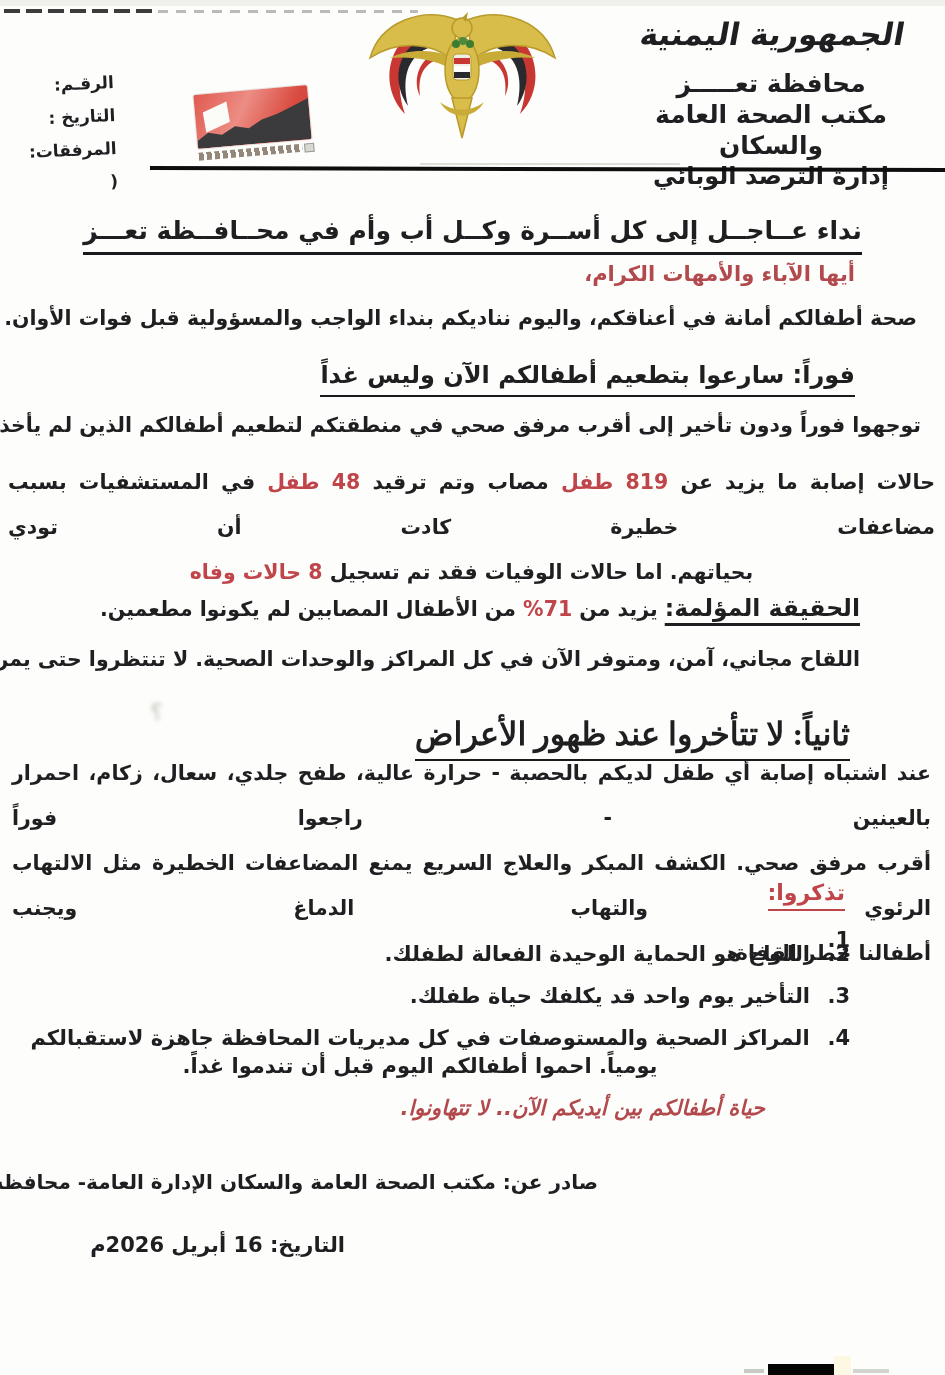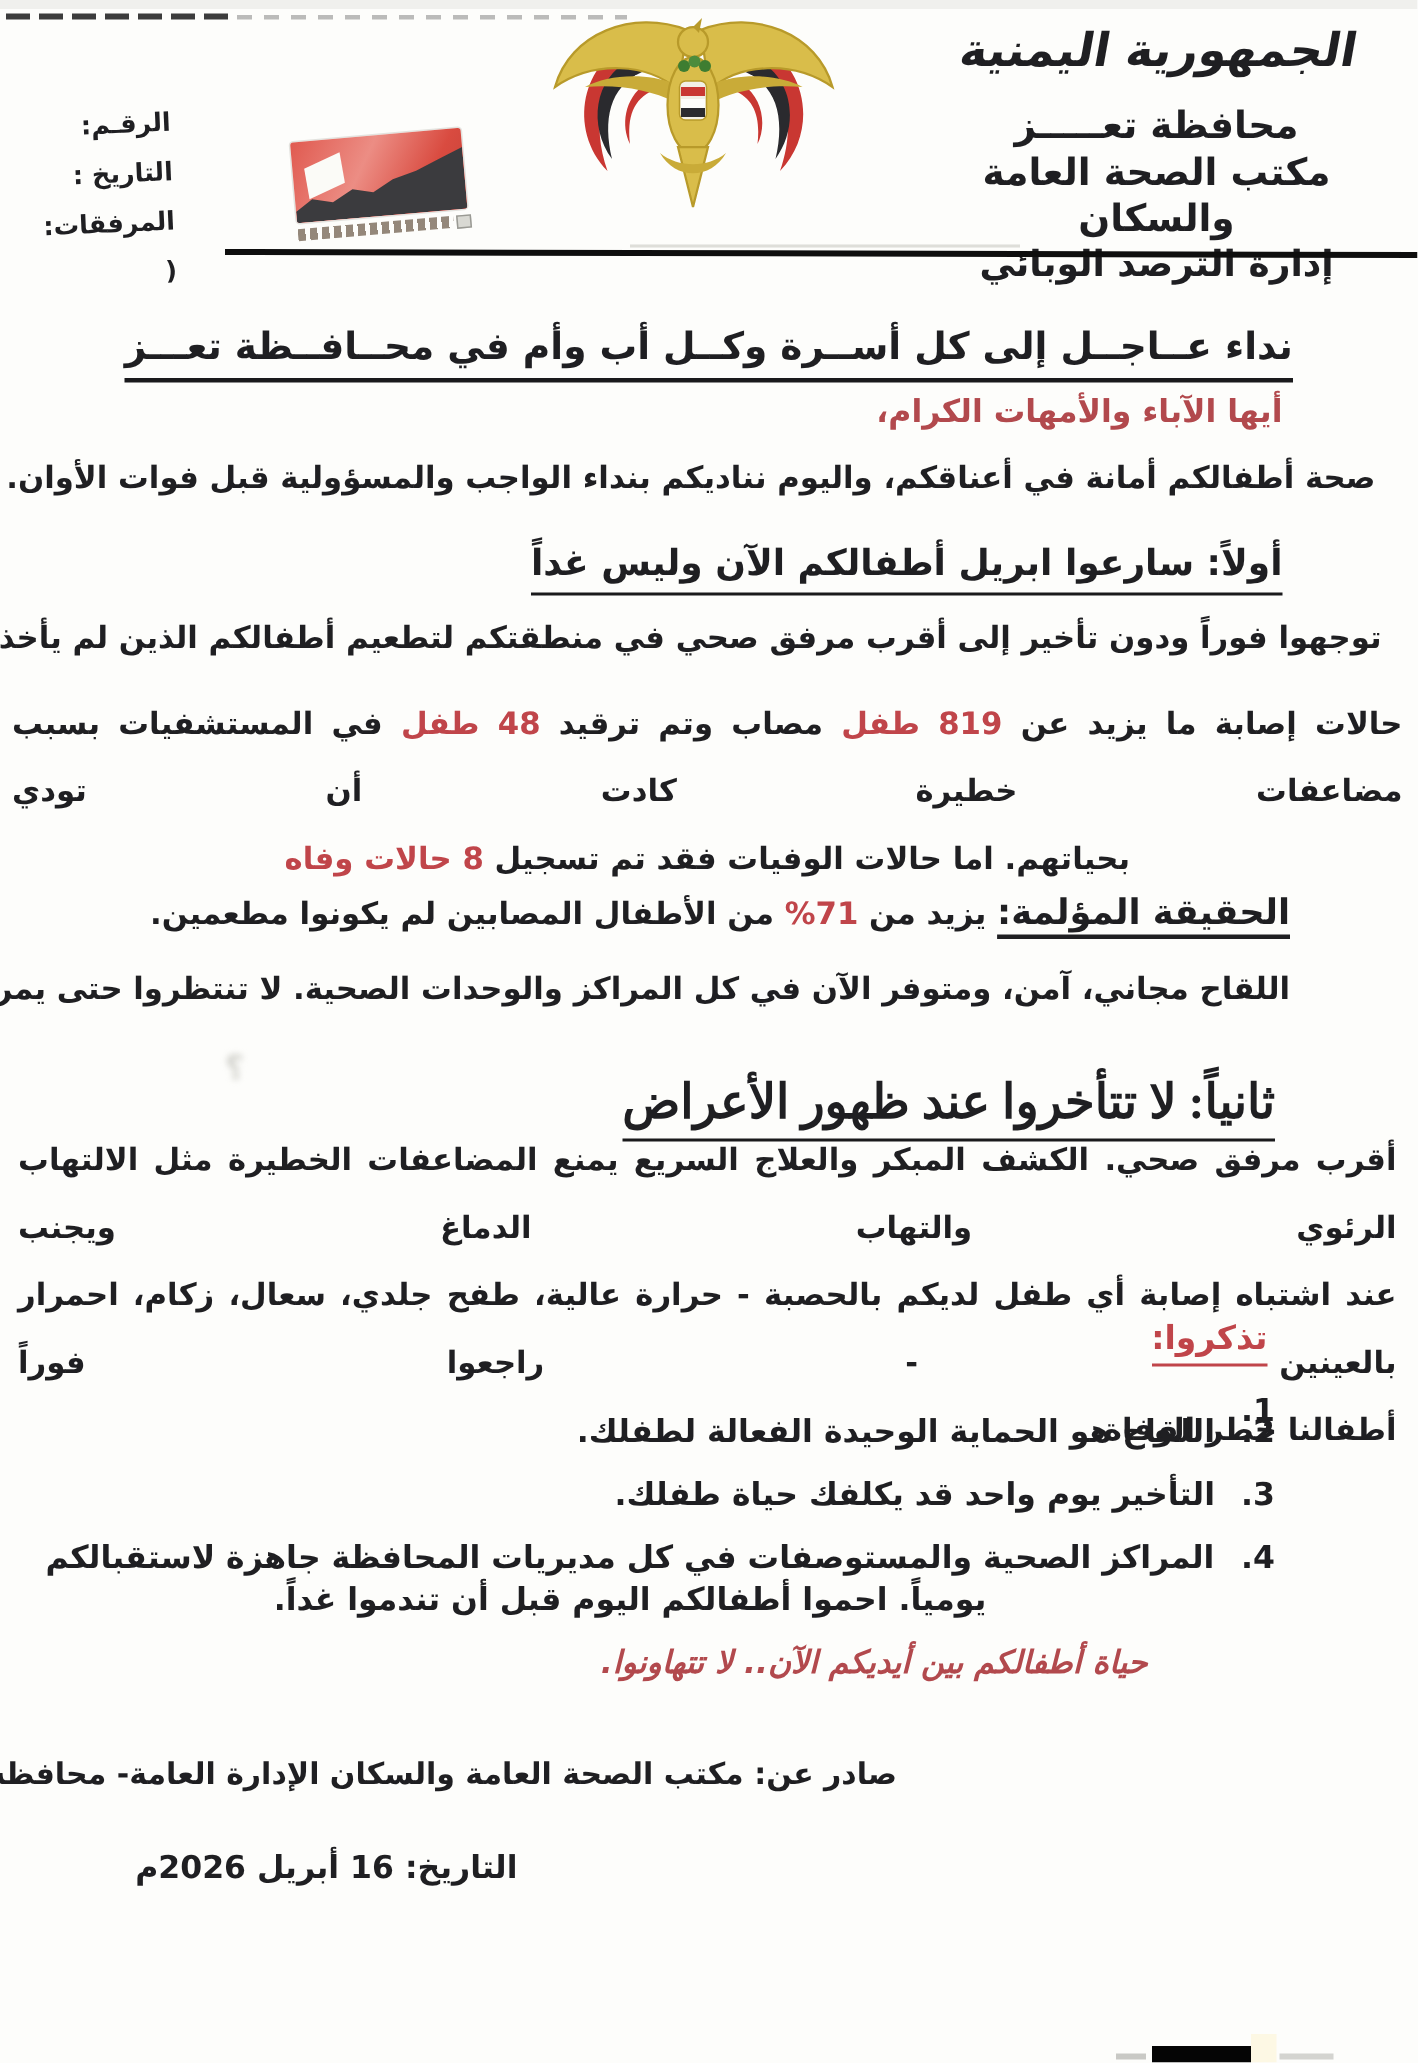--- a/index.html
+++ b/index.html
@@ -167,40 +167,40 @@
 
 <div class="abs t-title">
   <span>نداء عــاجــل إلى كل أســرة وكــل أب وأم في محــافــظة تعـــز</span>
 </div>
 
 <div class="abs salutation">أيها الآباء والأمهات الكرام،</div>
 
 <div class="abs intro">صحة أطفالكم أمانة في أعناقكم، واليوم نناديكم بنداء الواجب والمسؤولية قبل فوات الأوان.</div>
 
 <div class="abs s1-head">
-  <span class="h-underline">أولاً: سارعوا ابريل أطفالكم الآن وليس غداً</span>
+  <span class="h-underline">فوراً: سارعوا بتطعيم أطفالكم الآن وليس غداً</span>
 </div>
 <div class="abs s1-body">توجهوا فوراً ودون تأخير إلى أقرب مرفق صحي في منطقتكم لتطعيم أطفالكم الذين لم يأخذوا لقاح الحصبة.</div>
 
 <div class="abs urgency para-lines">
   <div class="line-j"><span>حالات إصابة ما يزيد عن </span><span class="seg-red">819 طفل</span><span> مصاب وتم ترقيد </span><span class="seg-red">48 طفل</span><span> في المستشفيات بسبب مضاعفات خطيرة كادت أن تودي</span></div>
   <div class="line-c"><span>بحياتهم. اما حالات الوفيات فقد تم تسجيل </span><span class="seg-red">8 حالات وفاه</span></div>
 </div>
 
 <div class="abs truth"><span class="seg-heading">الحقيقة المؤلمة:</span><span> يزيد من </span><span class="seg-red">71%</span><span> من الأطفال المصابين لم يكونوا مطعمين.</span></div>
 
 <div class="abs vaccine">اللقاح مجاني، آمن، ومتوفر الآن في كل المراكز والوحدات الصحية. لا تنتظروا حتى يمرض طفلكم.</div>
 
 <div class="abs s2-head">
   <span class="h-underline">ثانياً: لا تتأخروا عند ظهور الأعراض</span>
 </div>
 <div class="abs smudge" style="left:150px; top:700px;">؟</div>
 <div class="abs s2-body para-lines">
+  <div class="line-j">عند اشتباه إصابة أي طفل لديكم بالحصبة - حرارة عالية، طفح جلدي، سعال، زكام، احمرار بالعينين - راجعوا فوراً</div>
   <div class="line-j">أقرب مرفق صحي. الكشف المبكر والعلاج السريع يمنع المضاعفات الخطيرة مثل الالتهاب الرئوي والتهاب الدماغ ويجنب</div>
-  <div class="line-j">عند اشتباه إصابة أي طفل لديكم بالحصبة - حرارة عالية، طفح جلدي، سعال، زكام، احمرار بالعينين - راجعوا فوراً</div>
   <div class="line-r">أطفالنا خطر الوفاة.</div>
 </div>
 
 <div class="abs rem-head">
   <span>تذكروا:</span>
 </div>
 <div class="abs rem-list">
   <div class="rem-item">
     <span class="rem-num">1.</span>
   </div>

